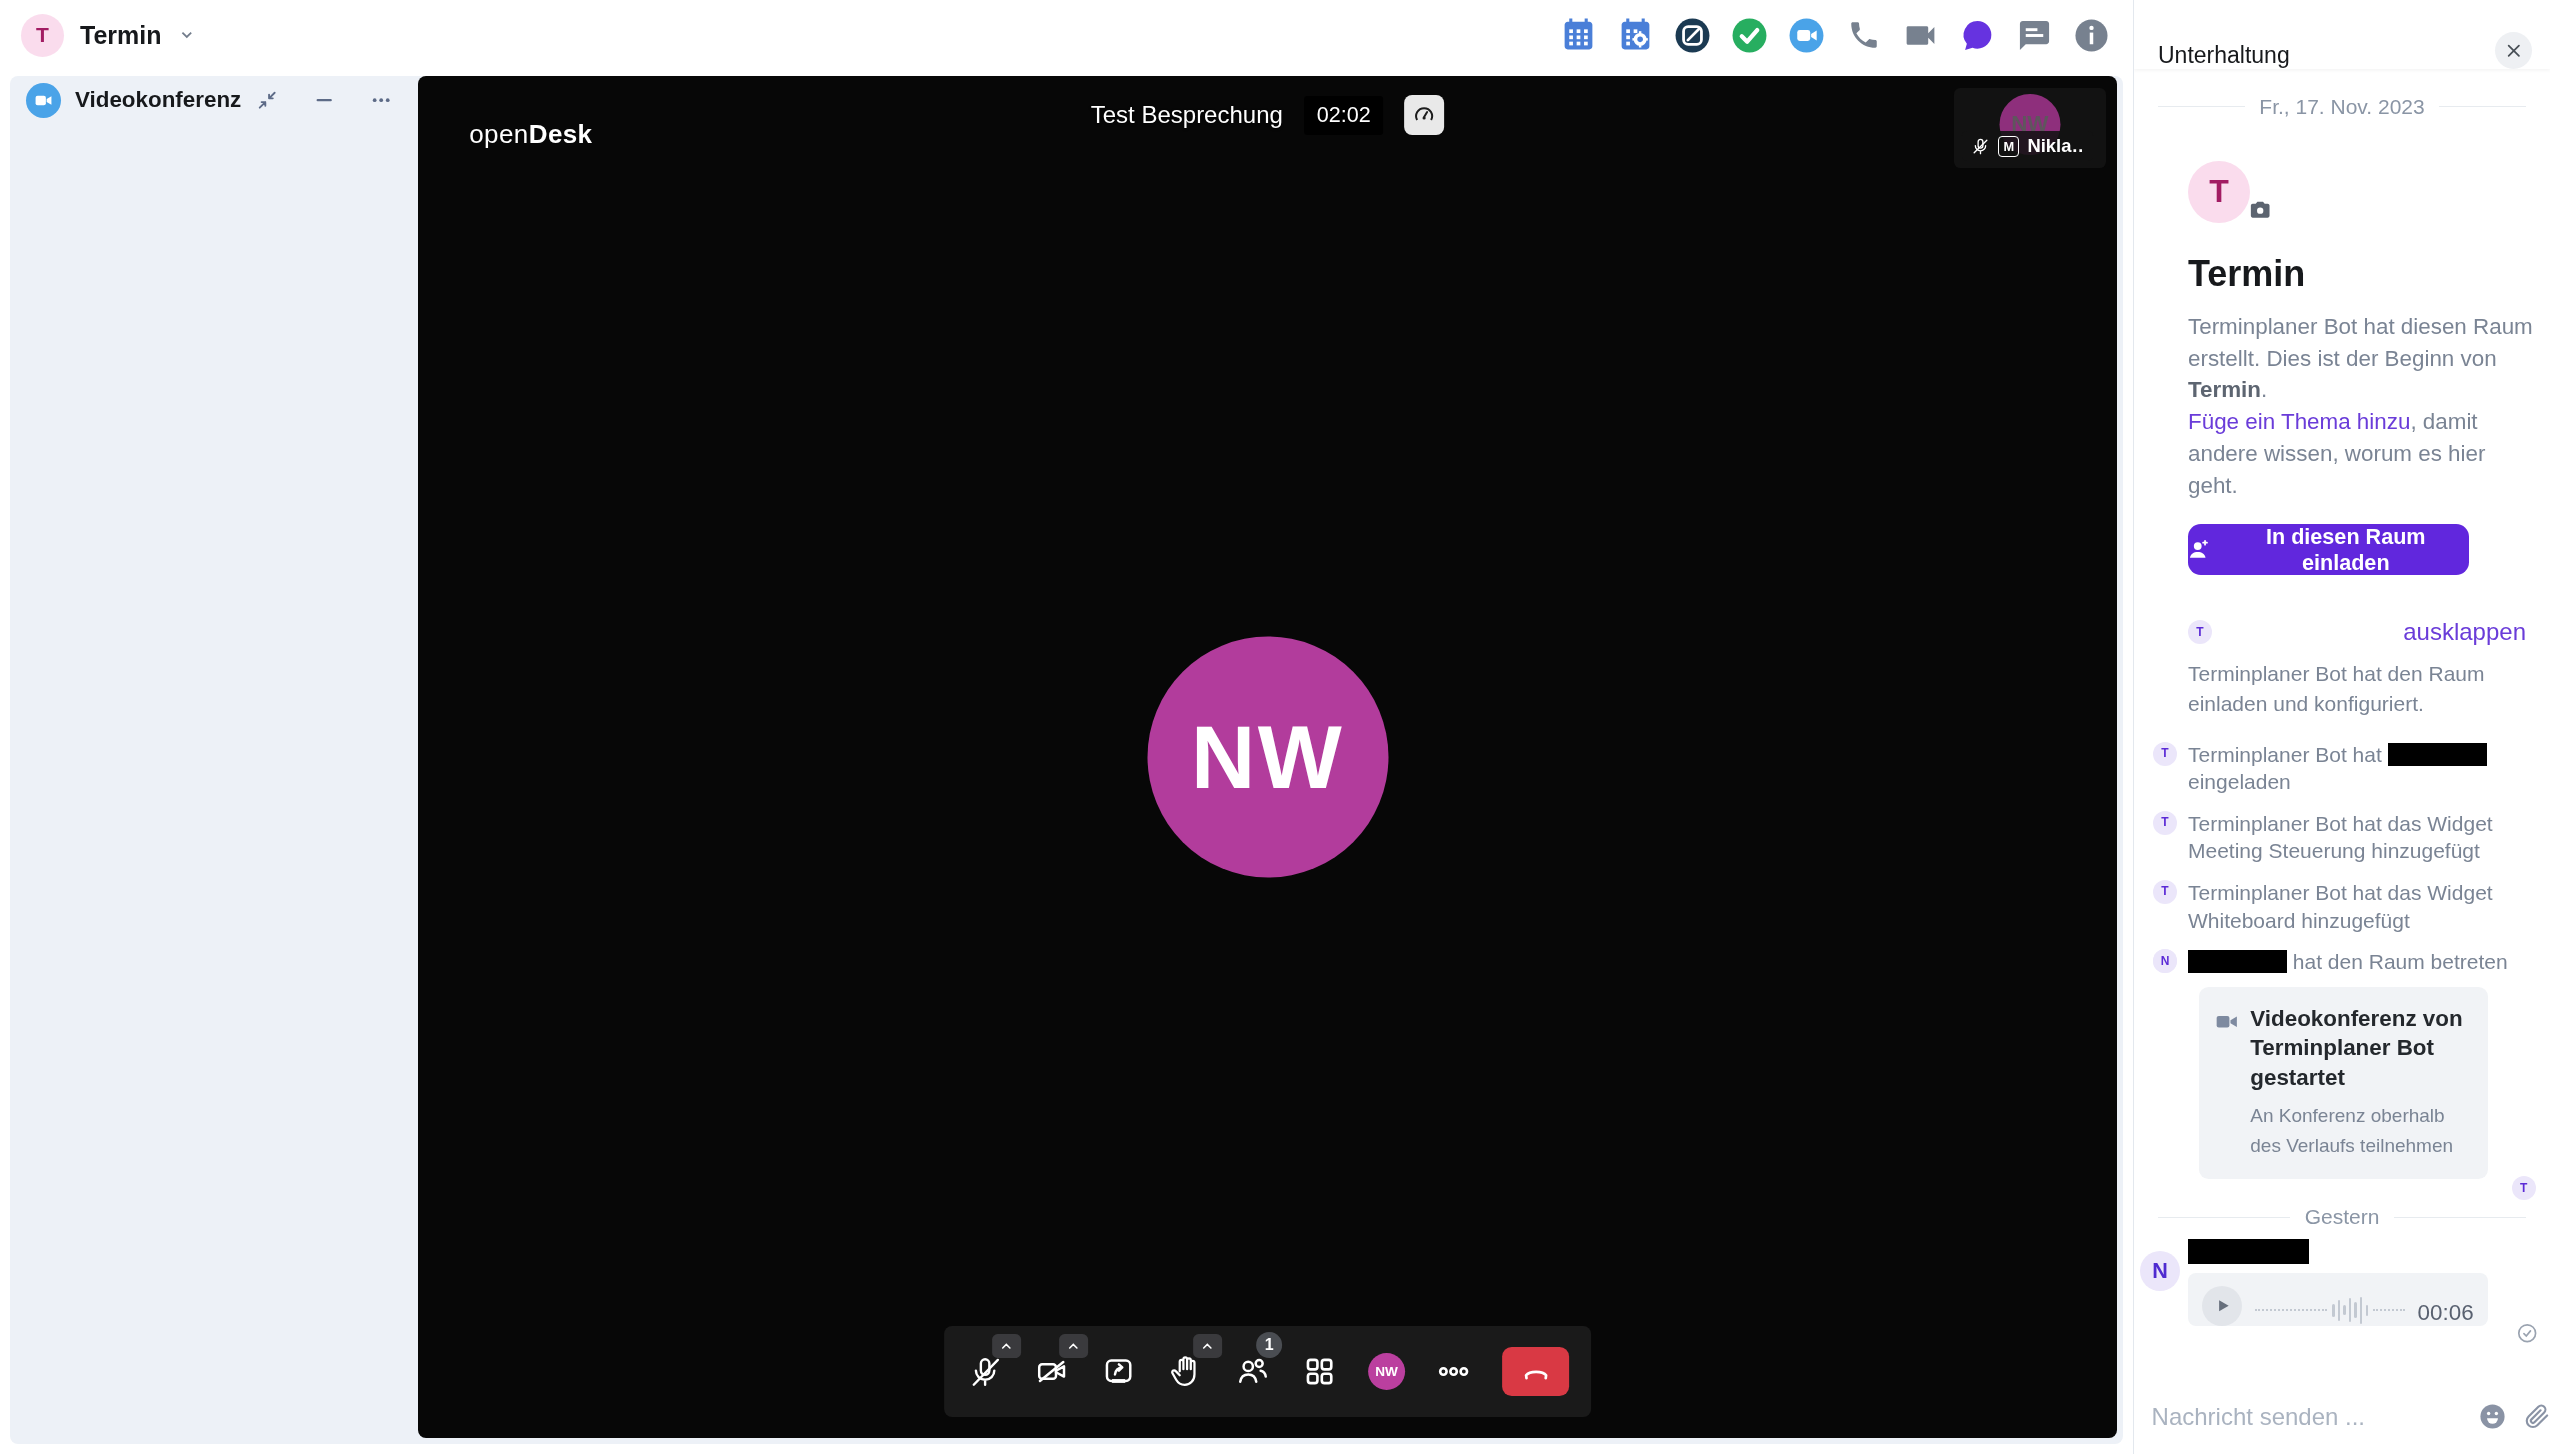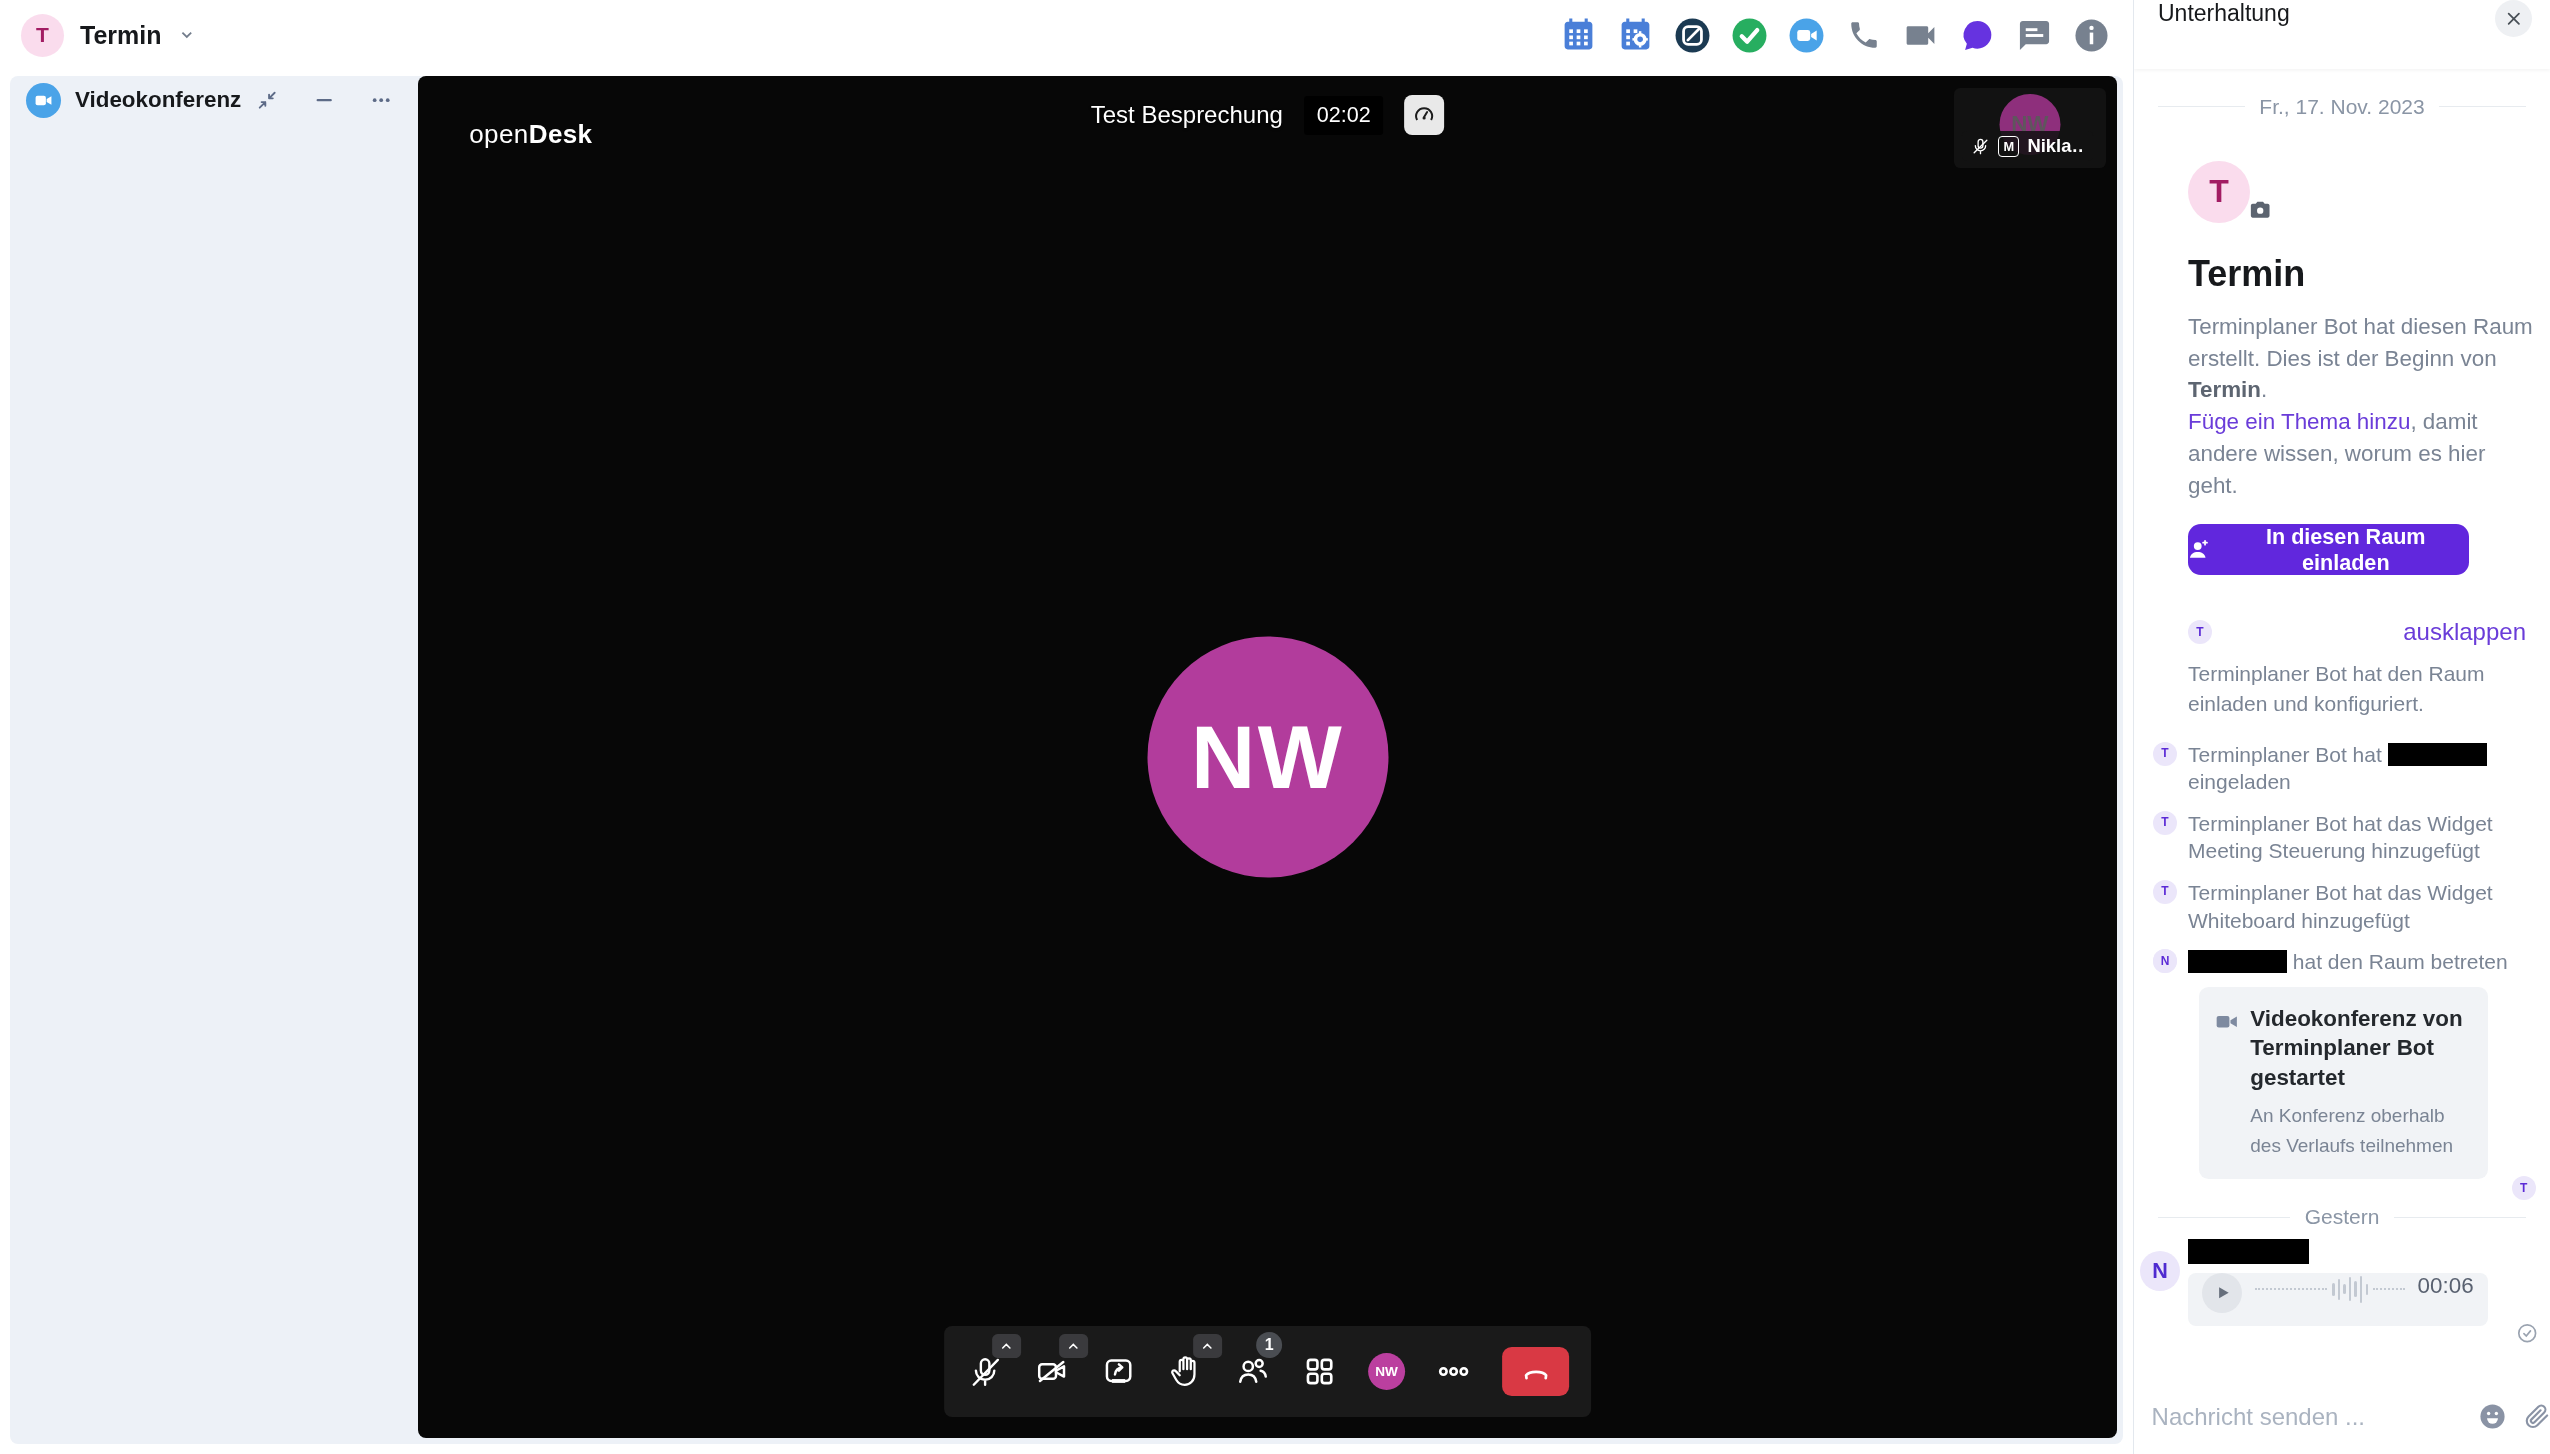--- a/index.html
+++ b/index.html
@@ -41,21 +41,21 @@
 
   .toolbar { position:absolute; bottom:21px; left:50%; transform:translateX(-50%); background:#1a1a1a; border-radius:8px; display:flex; align-items:center; gap:30px; padding:21px 22.4px; }
   .tool { position:relative; width:37px; height:37px; display:flex; align-items:center; justify-content:center; color:#fff; cursor:pointer; }
   .chev { position:absolute; top:-19px; right:-17.6px; width:29px; height:24px; background:#3a3a3d; border-radius:5.6px; display:flex; align-items:center; justify-content:center; color:#fff; cursor:pointer; }
   .count-badge { position:absolute; top:-21px; right:-11.2px; width:26px; height:26px; border-radius:50%; background:#4a4d52; color:#fff; font-size:16px; font-weight:700; display:flex; align-items:center; justify-content:center; }
   .tool-avatar { width:37px; height:37px; border-radius:50%; background:#bb3f9f; color:#fff; font-size:13.6px; font-weight:700; display:flex; align-items:center; justify-content:center; cursor:pointer; }
   .hangup { width:67px; height:49px; background:#d93944; border-radius:9.6px; display:flex; align-items:center; justify-content:center; color:#fff; cursor:pointer; }
 
   
   .sidebar { width:417px; background:#fff; border-left:0.8px solid #e3e8ee; display:flex; flex-direction:column; overflow:hidden; }
-  .sb-header { height:69px; min-height:69px; display:flex; align-items:flex-start; justify-content:space-between; padding:0 17.6px 0 24px; box-shadow:0 1.6px 3.2px rgba(23,25,28,.04); }
+  .sb-header { height:69px; min-height:69px; display:flex; align-items:flex-end; justify-content:space-between; padding:0 17.6px 0 24px; box-shadow:0 1.6px 3.2px rgba(23,25,28,.04); }
   .sb-title { font-size:23px; font-weight:500; color:#17191c; }
   .sb-close { width:37px; height:37px; border-radius:50%; background:#eef0f3; color:#495057; display:flex; align-items:center; justify-content:center; cursor:pointer; }
 
   .sb-scroll { flex:1; padding:4.8px 24px 0 54px; position:relative; overflow:hidden; }
   .date-sep { display:flex; align-items:center; gap:14.4px; color:#8a95a5; font-size:21px; margin:21px 0 0 -30px; }
   .date-sep .line { flex:1; height:0.8px; background:#e7ebef; }
 
   .profile { margin-top:42px; position:relative; }
   .profile-avatar { width:62px; height:62px; border-radius:50%; background:#fadced; color:#a21c63; font-size:32px; font-weight:700; display:flex; align-items:center; justify-content:center; position:relative; }
   .cam-badge { position:absolute; right:-21px; bottom:-6.4px; color:#5c6470; }
@@ -80,21 +80,21 @@
   .vcard { margin-top:11.2px; margin-left:11.2px; width:289px; background:#f1f3f6; border-radius:9.6px; padding:17.6px 16px 19px 14.4px; display:flex; gap:11.2px; }
   .vcard-icon { color:#7e8aa0; margin-top:4.8px; flex:none; }
   .vcard-title { font-size:22.4px; font-weight:700; color:#24282d; line-height:1.3; }
   .vcard-sub { margin-top:9.6px; font-size:19px; color:#7a8494; line-height:1.55; }
 
   .receipt-row { position:relative; height:21px; }
   .receipt-row .mini-av { position:absolute; right:-9.6px; top:-3.2px; }
 
   .voice-group { position:relative; margin-top:9.6px; }
   .big-n { position:absolute; left:-48px; top:12.8px; width:40px; height:40px; border-radius:50%; background:#ebe6fa; color:#4f2bd0; font-size:21.6px; font-weight:700; display:flex; align-items:center; justify-content:center; }
-  .voice-bubble { margin-top:9.6px; width:300px; height:53px; background:#f1f3f6; border-radius:8px; display:flex; align-items:flex-start; padding:0 14.4px; gap:12.8px; }
+  .voice-bubble { margin-top:9.6px; width:300px; height:53px; background:#f1f3f6; border-radius:8px; display:flex; align-items:flex-end; padding:0 14.4px; gap:12.8px; }
   .play-btn { width:40px; height:40px; border-radius:50%; background:#e2e5ea; display:flex; align-items:center; justify-content:center; color:#676f7c; cursor:pointer; flex:none; }
   .wave { flex:1; display:flex; align-items:center; gap:0; height:32px; }
   .wave .dots { flex:1; border-top:2.4px dotted #c3c9d2; }
   .wave .bars { display:flex; align-items:center; gap:3.2px; margin:0 4.8px; }
   .wave .bars i { width:2.4px; background:#c3c9d2; border-radius:1.6px; display:block; }
   .duration { font-size:22.4px; color:#596170; }
   .sent-check { position:absolute; right:-12.8px; bottom:-21px; color:#9aa3b0; }
 
   .composer { height:65px; min-height:65px; display:flex; align-items:center; padding:0 19px 9.6px 17.6px; gap:16px; }
   .composer input { flex:1; border:none; outline:none; font-size:24px; font-family:inherit; color:#3b4350; background:transparent; }

